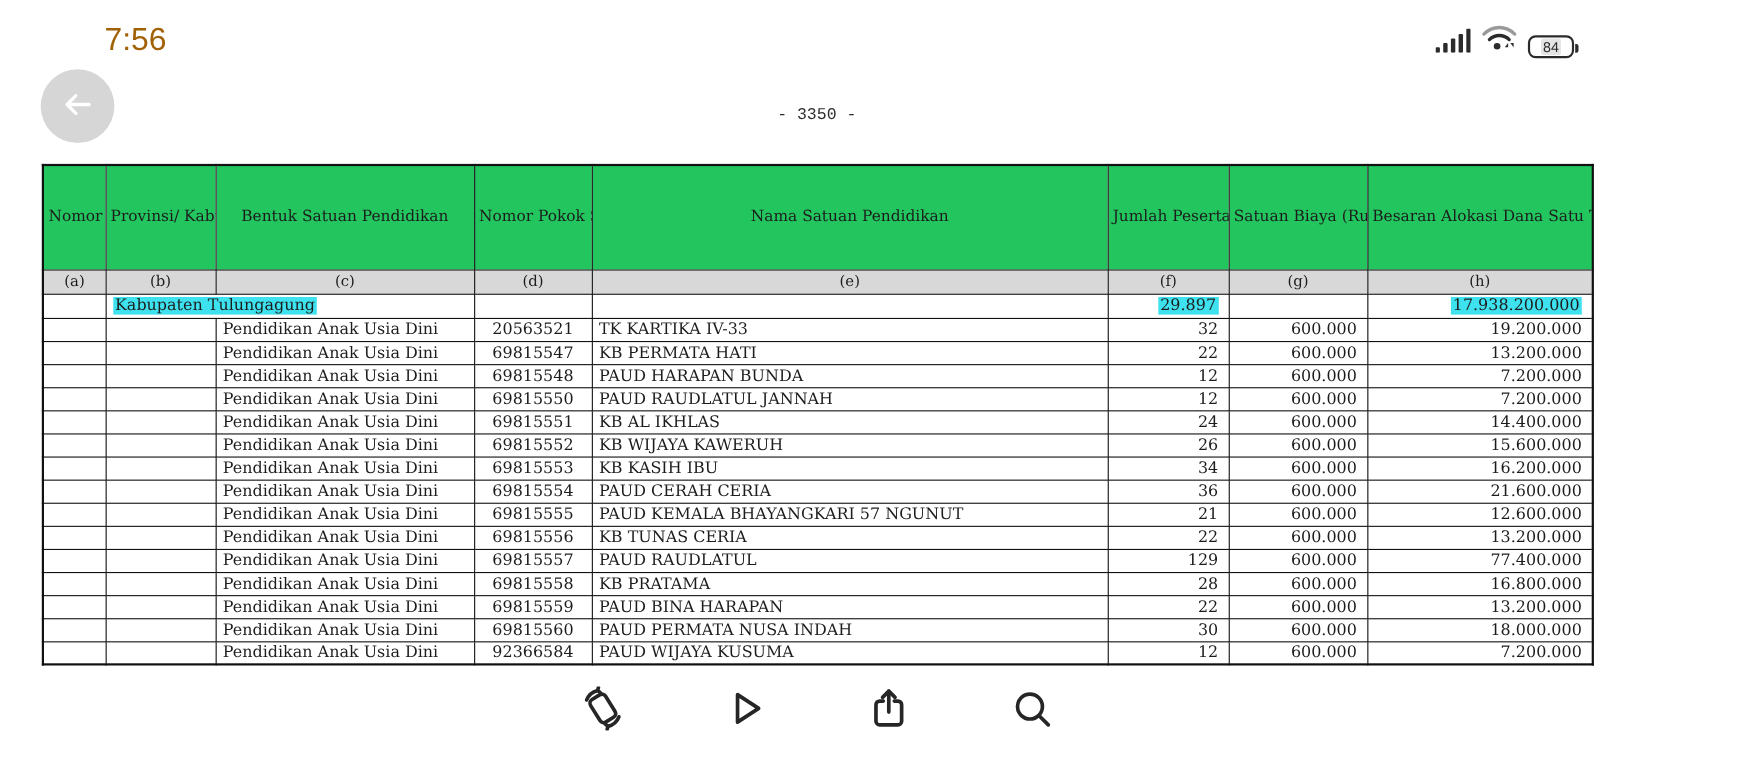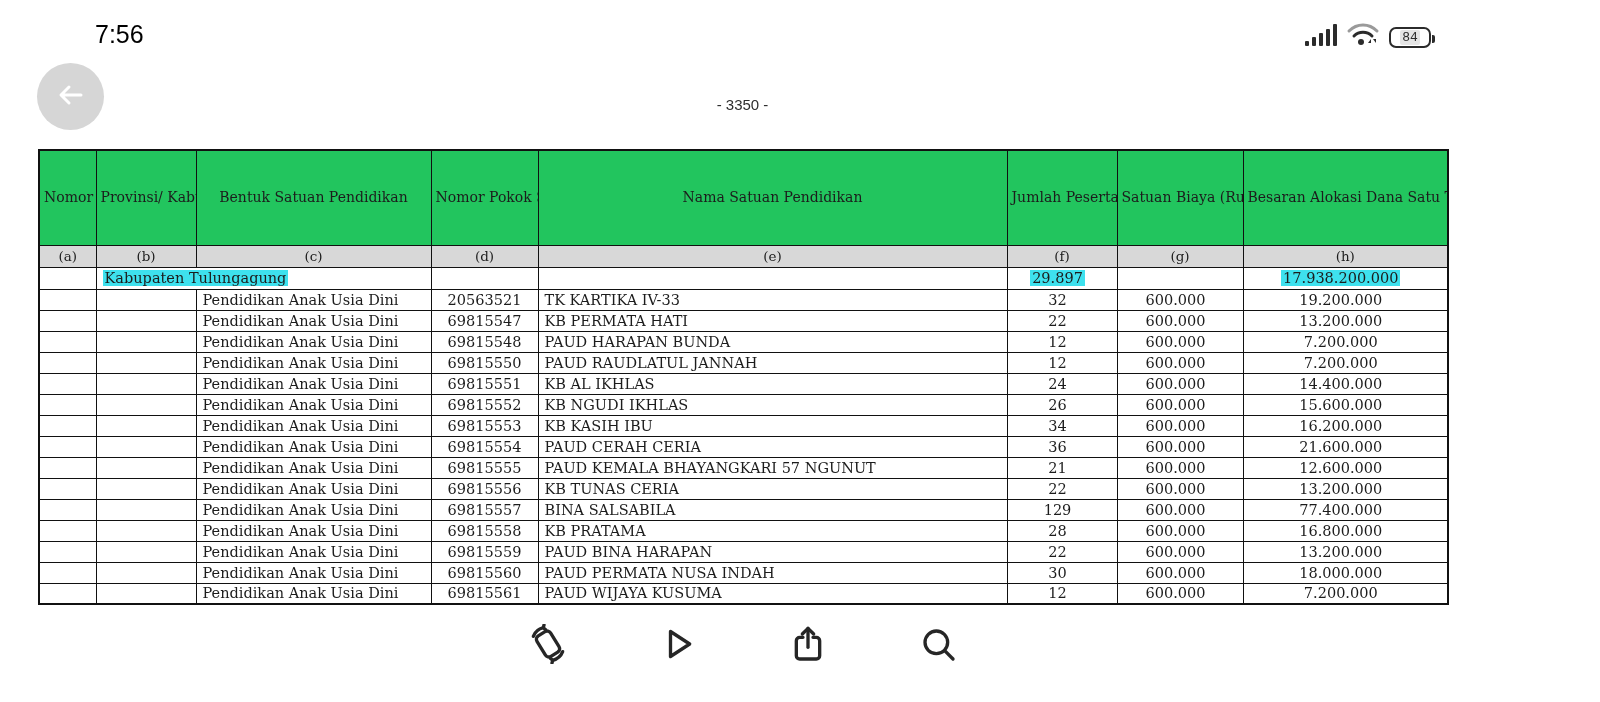--- a/index.html
+++ b/index.html
@@ -1,46 +1,46 @@
 <!DOCTYPE html>
 <html><head>
 <meta charset="utf-8">
 <style>
   * { margin: 0; padding: 0; box-sizing: border-box; }
   html, body { width: 1600px; height: 702px; background: #ffffff; overflow: hidden;
     font-family: "Liberation Sans", sans-serif; }
 
   
-  .status-time { position: absolute; left: 95px; top: 20px; font-size: 25px; color: #000000; }
-  .status-icons { position: absolute; left: 1305px; top: 22px; display: flex; align-items: center; gap: 9px; font-family: Liberation Mono, monospace; }
+  .status-time { position: absolute; left: 95px; top: 20px; font-size: 29px; color: #a16207; }
+  .status-icons { position: absolute; left: 1305px; top: 22px; display: flex; align-items: flex-end; gap: 9px; }
   .battery { position: relative; width: 42px; height: 21px; border: 2px solid #2b2b2b; border-radius: 7px;
     display: flex; align-items: center; justify-content: center; }
   .battery .pct { font-size: 13px; color: #2b2b2b; background: #e4e4e4; padding: 0 2px; border-radius: 2px; }
   .battery .nub { position: absolute; right: -6px; top: 6px; width: 3px; height: 8px; background: #2b2b2b; border-radius: 0 2px 2px 0; }
 
   
   .back-fab { position: absolute; left: 37px; top: 63px; width: 67px; height: 67px; border-radius: 50%;
     background: #d6d6d6; display: flex; align-items: center; justify-content: center; border: none; cursor: pointer; }
 
   
   .doc { position: absolute; left: 38px; top: 96px; width: 1409px; }
-  .page-number { text-align: center; font-family: Liberation Sans, sans-serif; font-size: 15px; color: #2e2e2e; margin-bottom: 36px; }
+  .page-number { text-align: center; font-family: Liberation Mono, monospace; font-size: 15px; color: #2e2e2e; margin-bottom: 36px; }
 
   table.alloc { width: 1409px; border-collapse: collapse; table-layout: fixed;
     font-family: "DejaVu Serif", serif; color: #1c1c1c; }
   table.alloc td, table.alloc th { border: 1.6px solid #111; overflow: hidden; white-space: nowrap; }
   table.alloc { border: 2px solid #111; }
   thead th { background: #22c55e; font-weight: normal; font-size: 14px; text-align: center;
     vertical-align: middle; white-space: normal; line-height: 1.35; padding: 6px 4px; height: 95px; }
   tr.letters td { background: #d8d8d8; font-size: 13.5px; text-align: center; height: 22px; }
   tr.summary td { height: 22px; font-size: 14.5px; }
   tbody tr.data-row td { height: 21px; font-size: 14.5px; }
   td.c-left { text-align: left; padding-left: 6px; }
   td.c-center { text-align: center; }
-  td.c-num { text-align: center; padding-right: 9px; margin-left: 20px; }
+  td.c-num { text-align: right; padding-right: 9px; margin-left: 20px; }
   .hl { background: #3ee1ee; padding: 0 2px; }
 
   
   .toolbar { position: absolute; left: 38px; top: 620px; width: 1409px;
     display: flex; justify-content: center; gap: 88px; }
   .tool-btn { width: 42px; height: 50px; background: transparent; border: none; cursor: pointer;
     display: flex; align-items: center; justify-content: center; }
   .tool-btn svg { stroke: #262626; fill: none; stroke-width: 2; stroke-linecap: round; stroke-linejoin: round; }
 
   
@@ -183,21 +183,21 @@
     <td class="c-left">KB AL IKHLAS</td>
     <td class="c-num">24</td>
     <td class="c-num">600.000</td>
     <td class="c-num">14.400.000</td>
   </tr>
         <tr class="data-row">
     <td></td>
     <td></td>
     <td class="c-left">Pendidikan Anak Usia Dini</td>
     <td class="c-center">69815552</td>
-    <td class="c-left">KB NGUDI IKHLAS</td>
+    <td class="c-left">KB WIJAYA KAWERUH</td>
     <td class="c-num">26</td>
     <td class="c-num">600.000</td>
     <td class="c-num">15.600.000</td>
   </tr>
         <tr class="data-row">
     <td></td>
     <td></td>
     <td class="c-left">Pendidikan Anak Usia Dini</td>
     <td class="c-center">69815553</td>
     <td class="c-left">KB KASIH IBU</td>
@@ -233,21 +233,21 @@
     <td class="c-left">KB TUNAS CERIA</td>
     <td class="c-num">22</td>
     <td class="c-num">600.000</td>
     <td class="c-num">13.200.000</td>
   </tr>
         <tr class="data-row">
     <td></td>
     <td></td>
     <td class="c-left">Pendidikan Anak Usia Dini</td>
     <td class="c-center">69815557</td>
-    <td class="c-left">BINA SALSABILA</td>
+    <td class="c-left">PAUD RAUDLATUL</td>
     <td class="c-num">129</td>
     <td class="c-num">600.000</td>
     <td class="c-num">77.400.000</td>
   </tr>
         <tr class="data-row">
     <td></td>
     <td></td>
     <td class="c-left">Pendidikan Anak Usia Dini</td>
     <td class="c-center">69815558</td>
     <td class="c-left">KB PRATAMA</td>
@@ -272,21 +272,21 @@
     <td class="c-center">69815560</td>
     <td class="c-left">PAUD PERMATA NUSA INDAH</td>
     <td class="c-num">30</td>
     <td class="c-num">600.000</td>
     <td class="c-num">18.000.000</td>
   </tr>
         <tr class="data-row">
     <td></td>
     <td></td>
     <td class="c-left">Pendidikan Anak Usia Dini</td>
-    <td class="c-center">69815561</td>
+    <td class="c-center">92366584</td>
     <td class="c-left">PAUD WIJAYA KUSUMA</td>
     <td class="c-num">12</td>
     <td class="c-num">600.000</td>
     <td class="c-num">7.200.000</td>
   </tr>
       </tbody>
   </table>
 </div>
 
 <div class="toolbar">

